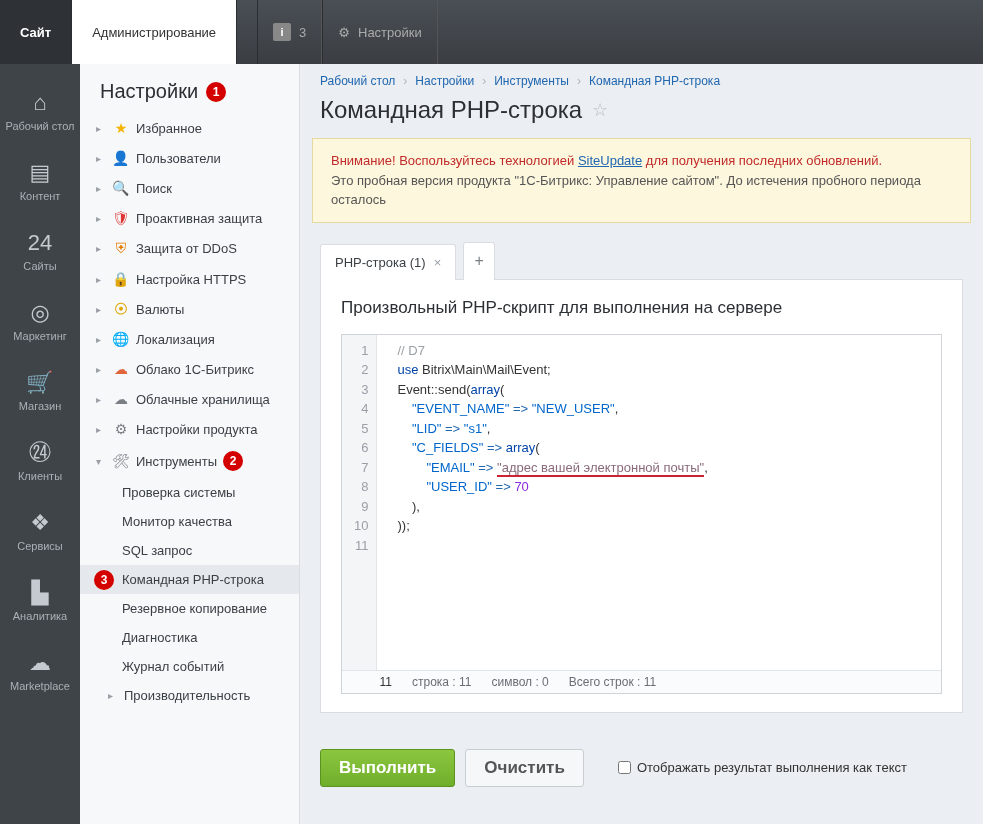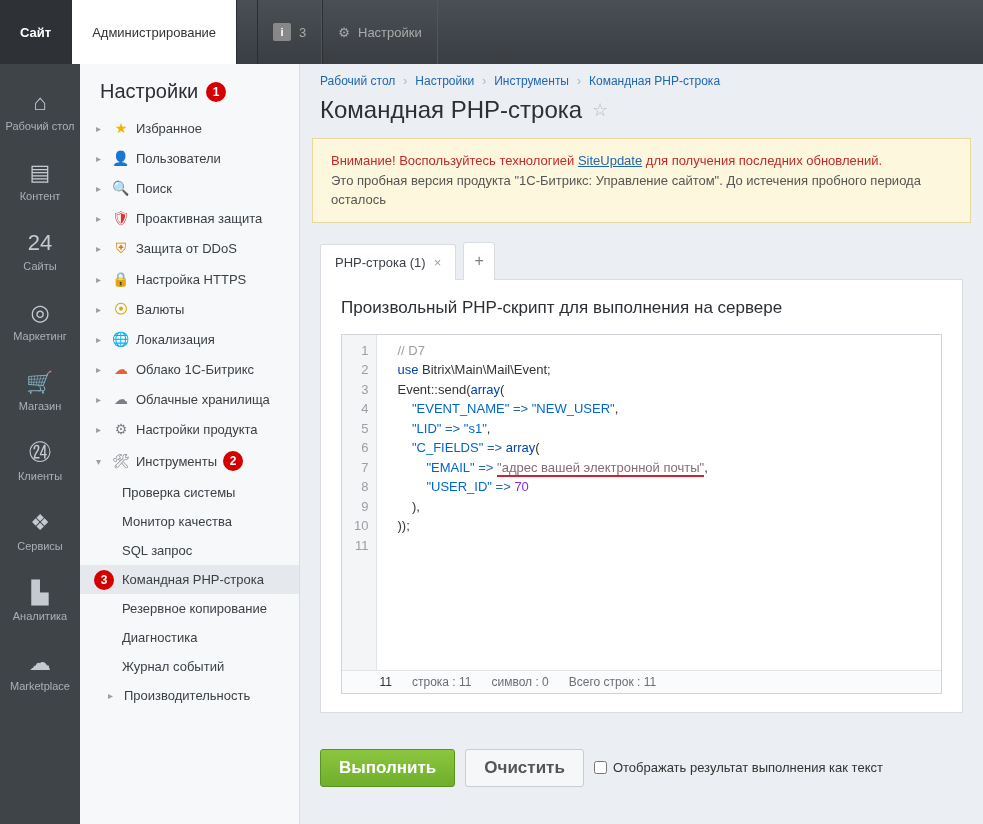--- a/index.html
+++ b/index.html
@@ -55,21 +55,21 @@
 .code { padding:6px 20px; line-height:1.5; white-space:pre; color:#333; flex:1; }
 .c-cm{color:#9aa0a6;} .c-kw{color:#0044aa;} .c-str{color:#0066cc;} .c-arr{color:#2067b0;} .c-num{color:#8a2be2;}
 .c-und{color:#8a6a7a; border-bottom:2px solid #c23;}
 .statusbar { border-top:1px solid #e2e5e8; padding:4px 10px; font-size:12px; color:#6a6f75; display:flex; gap:20px; background:#fafbfc; }
 .statusbar .col1 { width:40px; text-align:right; color:#333; }
 
 .actions { margin:16px 20px; display:flex; align-items:center; gap:10px; font-size:13px; }
 .btn { padding:8px 18px; border-radius:3px; border:1px solid transparent; cursor:pointer; font-size:17px; font-weight:bold; }
 .btn-green { background:linear-gradient(#8cc63f,#6fae2b); color:#fff; border-color:#5a9320; }
 .btn-grey { background:#f5f7f9; color:#555; border:1px solid #c9ced3; }
-.chk-label { display:flex; align-items:center; gap:6px; color:#333; }
+.chk-label { display:flex; align-items:center; gap:6px; color:#333;margin-left:24px; }
 </style>
 </head>
 <body>
 
 <div class="topbar">
   <div class="top-tab dark">Сайт</div>
   <div class="top-tab light">Администрирование</div>
   <div class="top-spacer"></div>
   <div class="top-block">
     <span class="icon-box">i</span>

